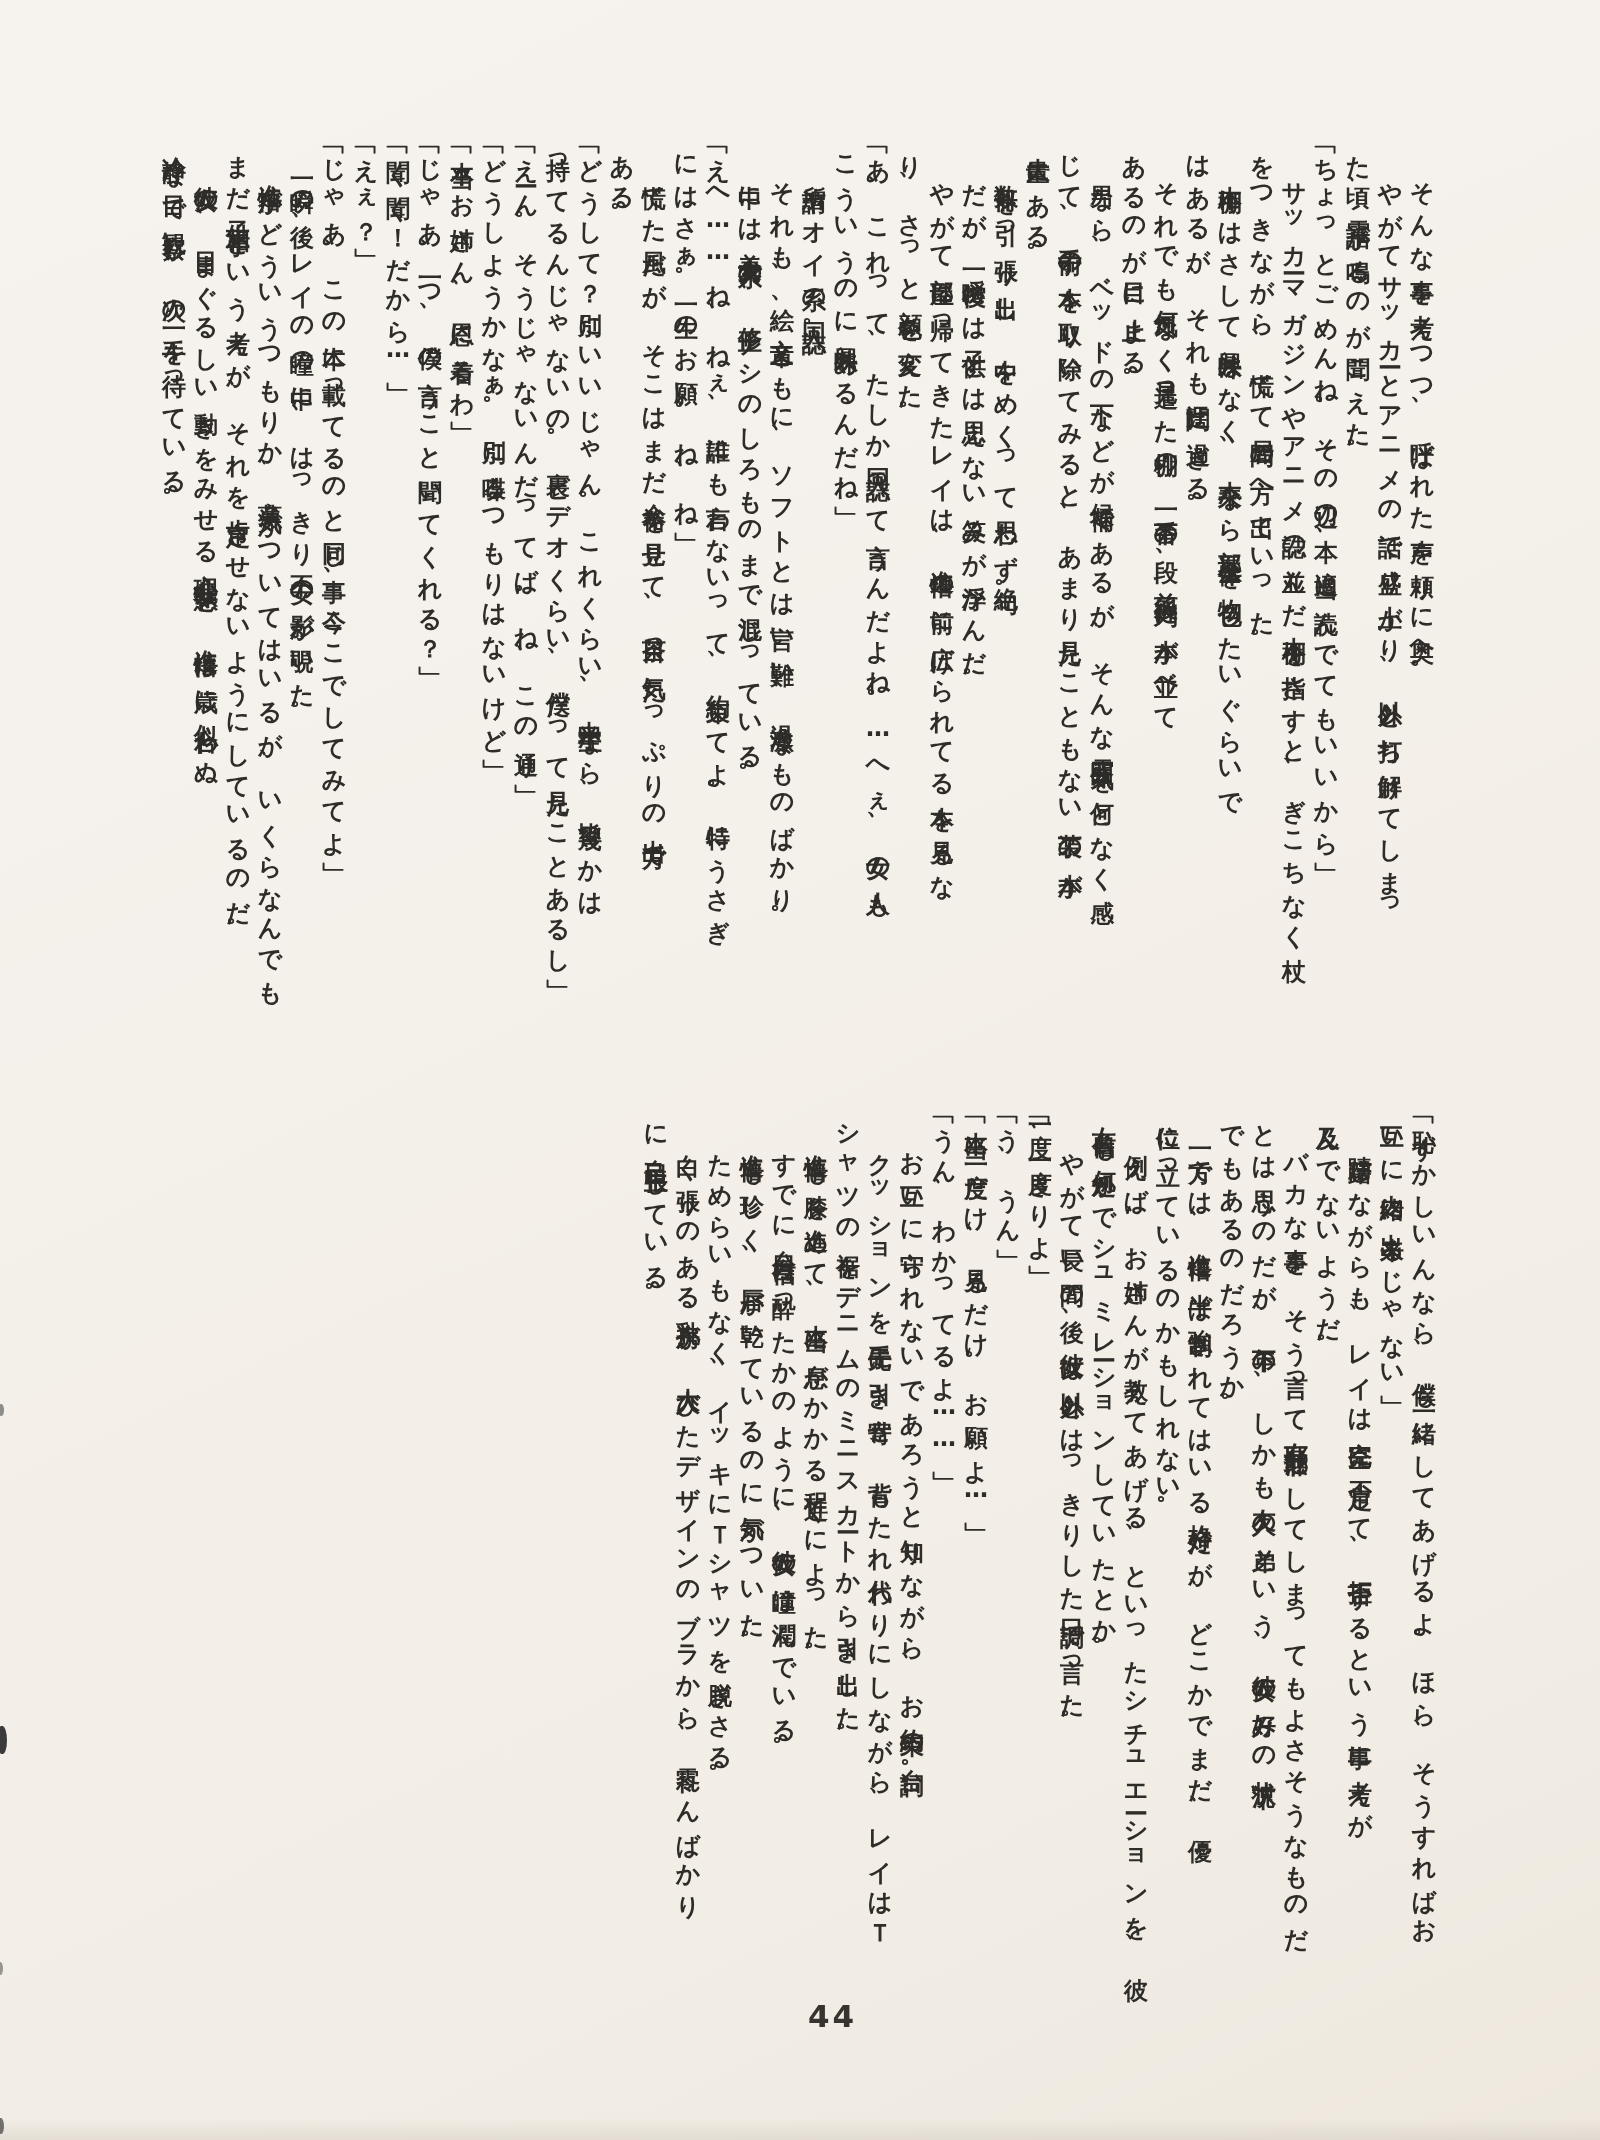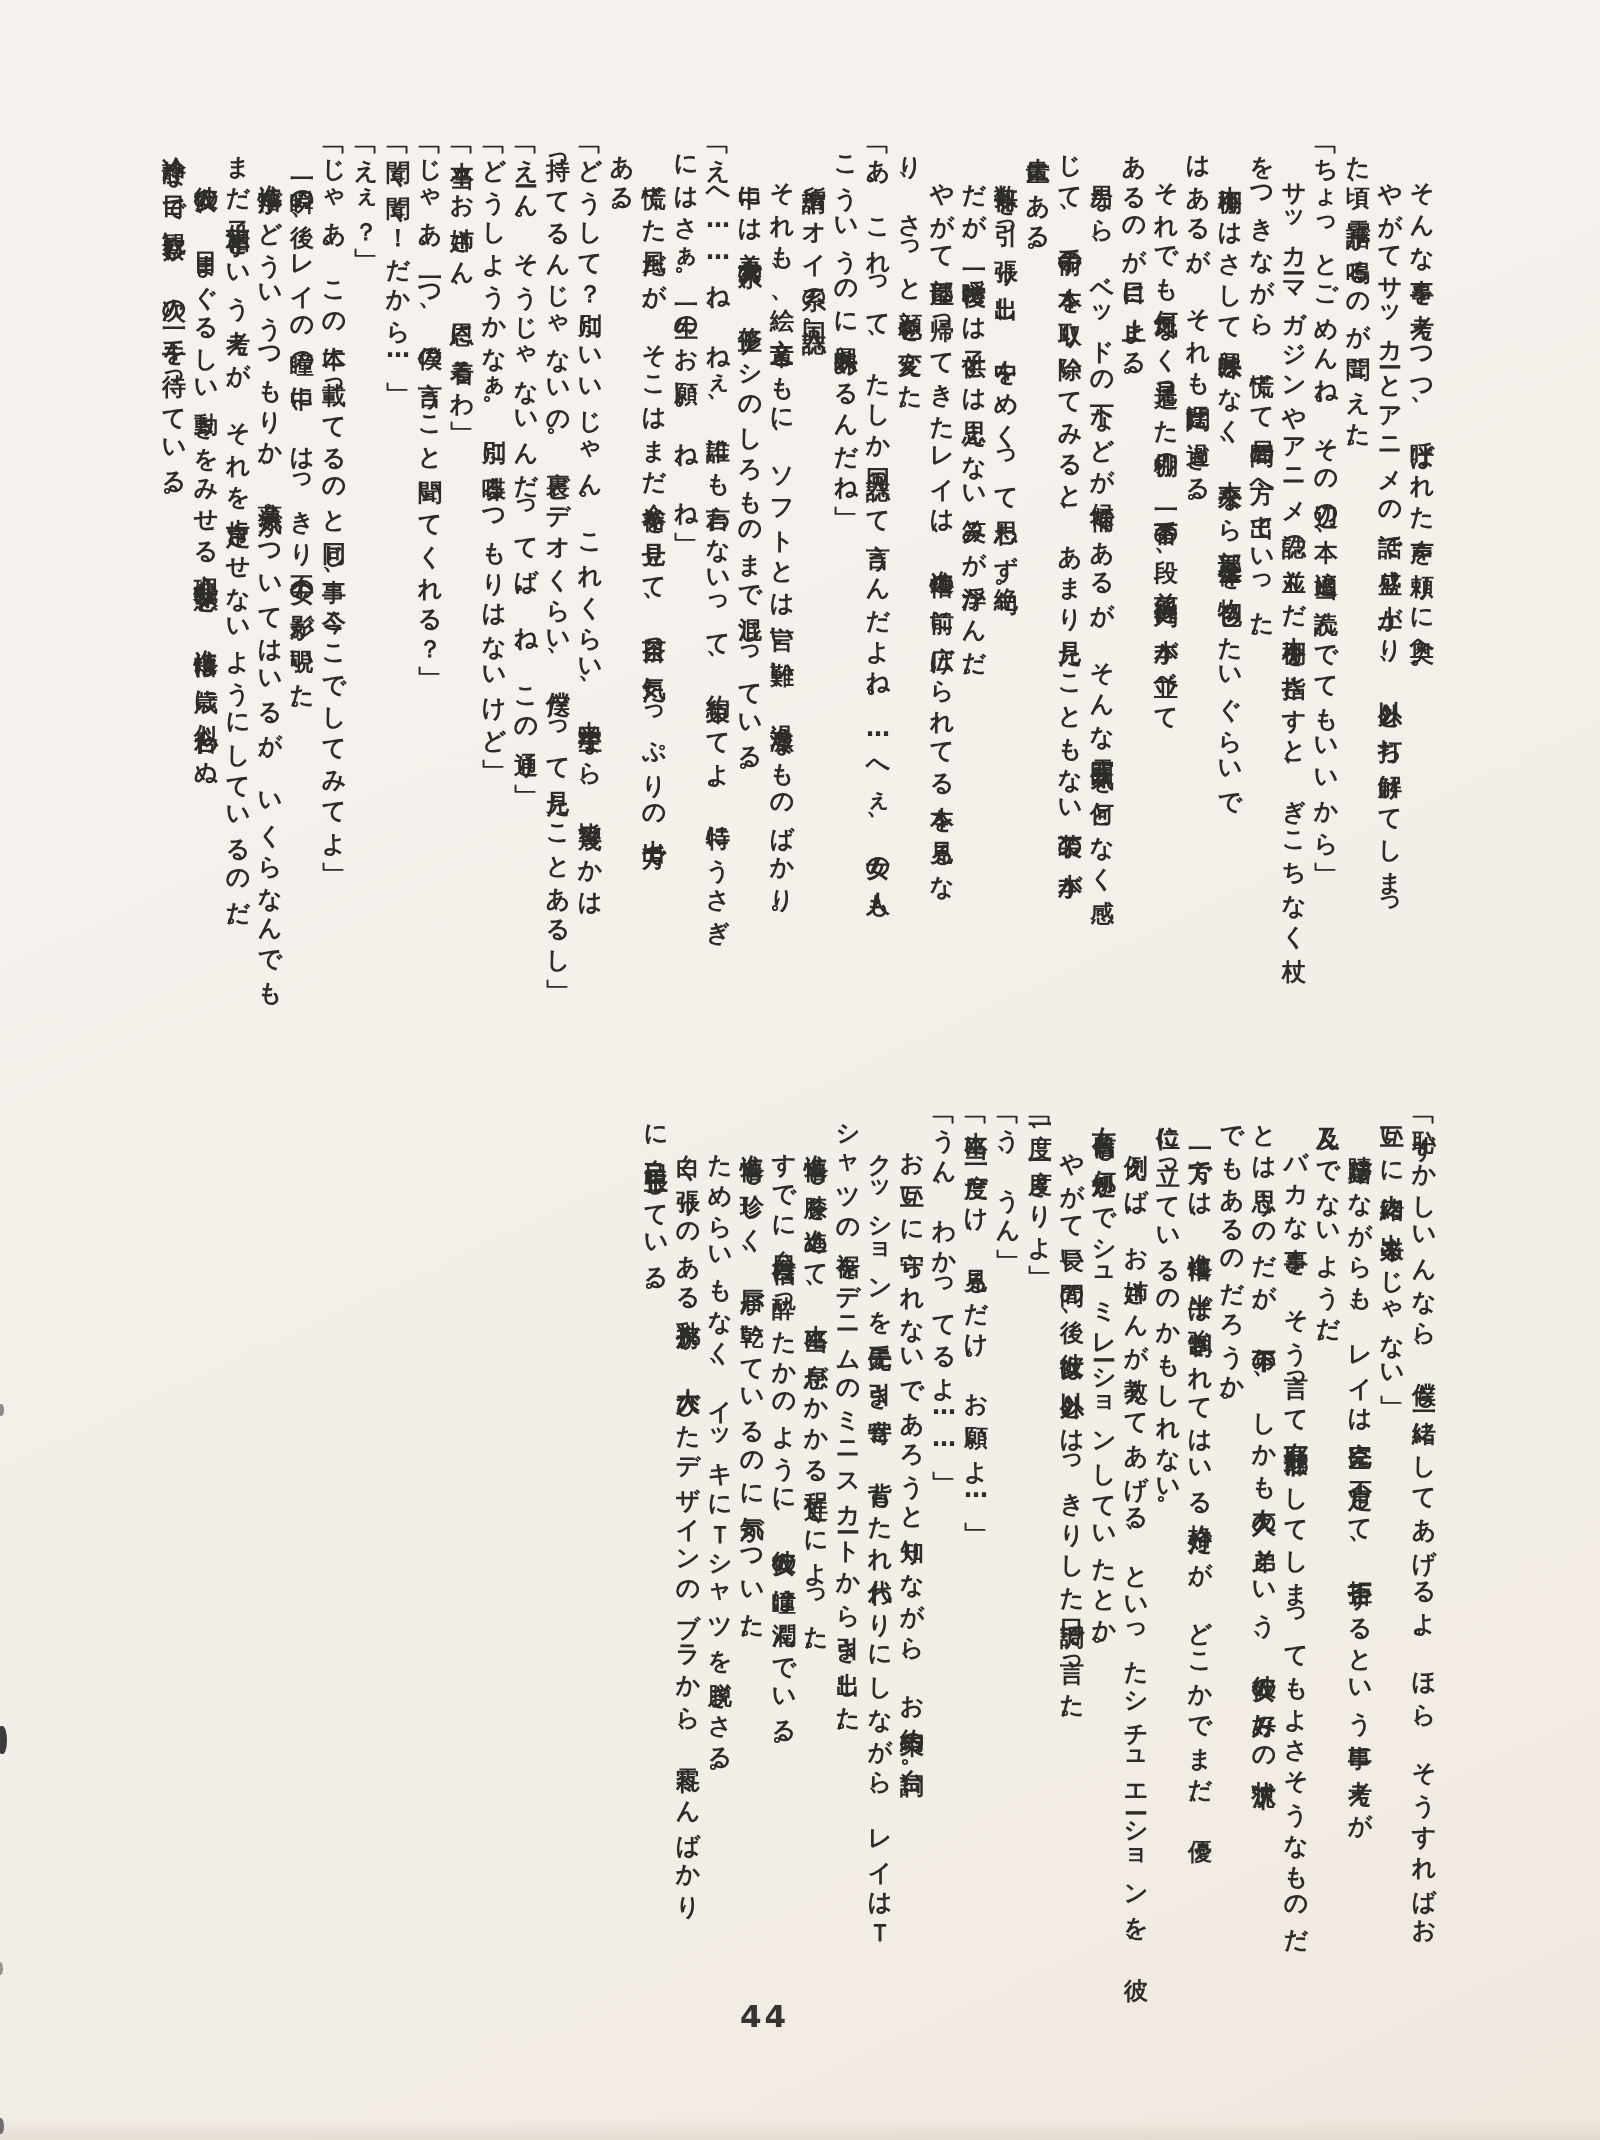--- a/index.html
+++ b/index.html
@@ -25,21 +25,21 @@
     color:#2e2c29;
     white-space:nowrap;
   }
   .vblock .vline{
     height:100%;
   }
   #block-top{top:138px;right:162px;width:1282px;height:900px;}
   #block-bottom{top:1108px;right:160px;width:802px;height:902px;}
   .page-number{
     position:absolute;
-    left:740px;top:1998px;
+    left:808px;top:1998px;
     font-size:31px;
     font-weight:bold;
     letter-spacing:3px;
     color:#37342f;
   }
   .artifact{
     position:absolute;
     background:#3b3b3b;
     border-radius:40% 60% 55% 45%;
   }

